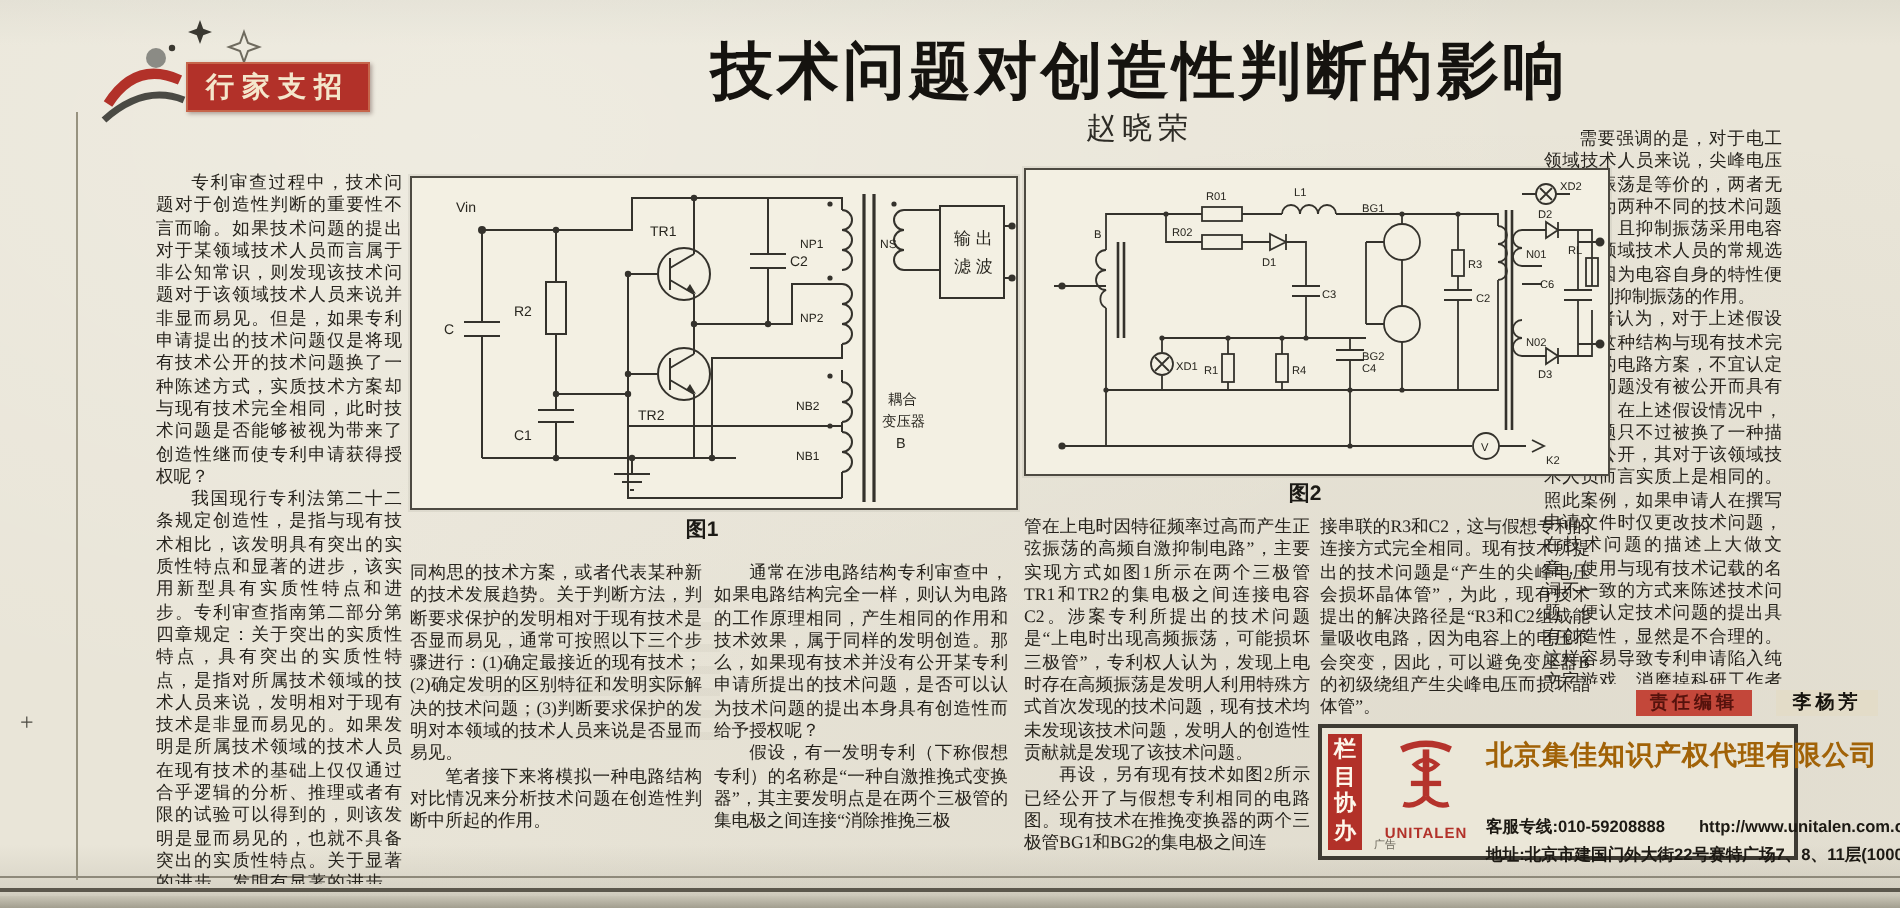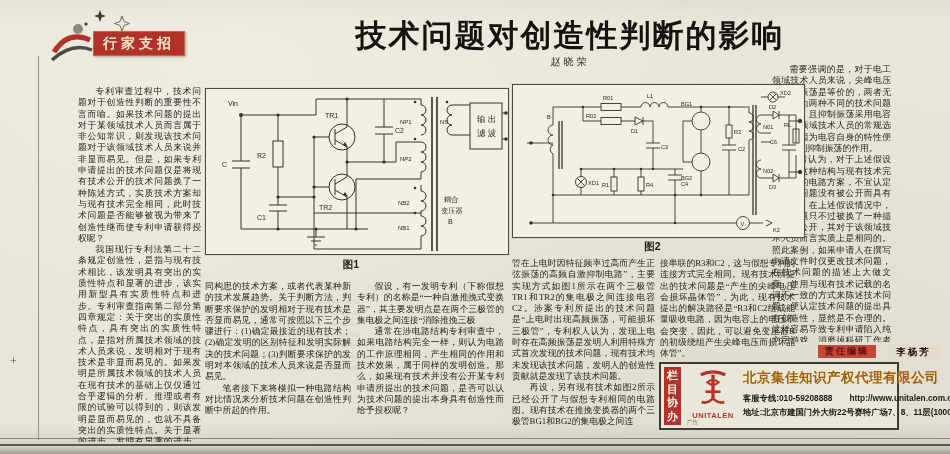--- a/index.html
+++ b/index.html
@@ -22,21 +22,21 @@
   .badge{position:absolute;left:93px;top:31px;width:92px;height:25px;background:#b23129;
     box-shadow:inset 0 0 0 1px rgba(235,200,140,.35), 1px 1px 2px rgba(60,30,25,.35);
     color:#f4e6cb;font-family:"Liberation Sans",sans-serif;font-weight:bold;font-size:14px;
     letter-spacing:4px;text-align:center;line-height:25px;}
   .logo-figure{position:absolute;left:48px;top:20px;}
   
   .title{position:absolute;left:355px;top:15px;width:430px;text-align:center;
     font-family:"Liberation Sans",sans-serif;font-weight:bold;font-size:31px;
     letter-spacing:2px;color:#15130f;}
   .author{position:absolute;left:355px;top:55px;width:430px;text-align:center;
-    font-size:10px;letter-spacing:3px;color:#2e2c26;}
+    font-size:15px;letter-spacing:3px;color:#2e2c26;}
   
   .col{position:absolute;font-size:8.8px;line-height:11.3px;color:#26231d;
     text-align:justify;overflow:hidden;}
   .col p{margin:0;text-indent:2em;}
   .col p.cont{text-indent:0;}
   
   .figbox{position:absolute;background:#f3f0e3;border:1px solid #4d4a42;
     box-shadow:0 0 0 1px rgba(80,75,60,.08);padding-left:10px;}
   .figcap{position:absolute;text-align:center;font-family:"Liberation Sans",sans-serif;
     font-weight:bold;font-size:10.5px;color:#1c1a16;}
@@ -60,21 +60,21 @@
     border:2px solid #3e3b33;box-sizing:border-box;}
   .ad-strip{position:absolute;left:3px;top:3px;bottom:3px;width:17px;background:#b23129;
     color:#fdf6ea;font-family:"Liberation Sans",sans-serif;font-weight:bold;font-size:11px;
     line-height:13.5px;text-align:center;padding-top:2px;word-break:break-all;box-sizing:border-box;}
   .ad-logo{position:absolute;left:25px;top:4px;width:54px;text-align:center;}
   .ad-logo-text{font-family:"Liberation Sans",sans-serif;font-weight:bold;font-size:7.5px;
     color:#b23129;letter-spacing:.5px;margin-top:1px;}
   .ad-mark{position:absolute;left:26px;bottom:2px;font-size:5.5px;color:#6e6a5e;}
   .ad-info{position:absolute;left:82px;top:5px;right:5px;font-family:"Liberation Sans",sans-serif;}
   .ad-company{font-weight:bold;font-size:13.5px;color:#a16207;white-space:nowrap;letter-spacing:.5px;}
-  .ad-line2{margin-top:6px;font-size:8.3px;font-weight:bold;color:#1c1913;display:flex;gap:17px;white-space:nowrap;}
+  .ad-line2{margin-top:21px;font-size:8.3px;font-weight:bold;color:#1c1913;display:flex;gap:17px;white-space:nowrap;}
   .ad-line3{margin-top:3px;font-size:8.3px;font-weight:bold;color:#1c1913;white-space:nowrap;}
 </style>
 </head>
 <body>
 
 <div class="page">
 
   <div class="ghost" style="left:540px;top:96px;width:230px;height:128px;"></div>
   <div class="ghost" style="left:240px;top:300px;width:120px;height:70px;"></div>
 
@@ -105,22 +105,22 @@
 
   <div class="col" style="left:78px;top:86px;width:123px;height:356px;">
     <p>专利审查过程中，技术问题对于创造性判断的重要性不言而喻。如果技术问题的提出对于某领域技术人员而言属于非公知常识，则发现该技术问题对于该领域技术人员来说并非显而易见。但是，如果专利申请提出的技术问题仅是将现有技术公开的技术问题换了一种陈述方式，实质技术方案却与现有技术完全相同，此时技术问题是否能够被视为带来了创造性继而使专利申请获得授权呢？</p>
     <p>我国现行专利法第二十二条规定创造性，是指与现有技术相比，该发明具有突出的实质性特点和显著的进步，该实用新型具有实质性特点和进步。专利审查指南第二部分第四章规定：关于突出的实质性特点，具有突出的实质性特点，是指对所属技术领域的技术人员来说，发明相对于现有技术是非显而易见的。如果发明是所属技术领域的技术人员在现有技术的基础上仅仅通过合乎逻辑的分析、推理或者有限的试验可以得到的，则该发明是显而易见的，也就不具备突出的实质性特点。关于显著的进步，发明有显著的进步，是指发明与现有技术相比能够产生有益的技术效果。例如，发明克服了现有技术中存在的缺点和不足，或者解决某一技术问题提供了一种不</p>
   </div>
   <div class="col" style="left:205px;top:281px;width:146px;height:161px;">
     <p class="cont">同构思的技术方案，或者代表某种新的技术发展趋势。关于判断方法，判断要求保护的发明相对于现有技术是否显而易见，通常可按照以下三个步骤进行：(1)确定最接近的现有技术；(2)确定发明的区别特征和发明实际解决的技术问题；(3)判断要求保护的发明对本领域的技术人员来说是否显而易见。</p>
     <p>笔者接下来将模拟一种电路结构对比情况来分析技术问题在创造性判断中所起的作用。</p>
   </div>
   <div class="col" style="left:357px;top:281px;width:147px;height:161px;">
+    <p>通常在涉电路结构专利审查中，如果电路结构完全一样，则认为电路的工作原理相同，产生相同的作用和技术效果，属于同样的发明创造。那么，如果现有技术并没有公开某专利申请所提出的技术问题，是否可以认为技术问题的提出本身具有创造性而给予授权呢？</p>
     <p>假设，有一发明专利（下称假想专利）的名称是“一种自激推挽式变换器”，其主要发明点是在两个三极管的集电极之间连接“消除推挽三极</p>
-    <p>通常在涉电路结构专利审查中，如果电路结构完全一样，则认为电路的工作原理相同，产生相同的作用和技术效果，属于同样的发明创造。那么，如果现有技术并没有公开某专利申请所提出的技术问题，是否可以认为技术问题的提出本身具有创造性而给予授权呢？</p>
   </div>
   <div class="col" style="left:512px;top:258px;width:143px;height:186px;">
     <p class="cont">管在上电时因特征频率过高而产生正弦振荡的高频自激抑制电路”，主要实现方式如图1所示在两个三极管TR1和TR2的集电极之间连接电容C2。涉案专利所提出的技术问题是“上电时出现高频振荡，可能损坏三极管”，专利权人认为，发现上电时存在高频振荡是发明人利用特殊方式首次发现的技术问题，现有技术均未发现该技术问题，发明人的创造性贡献就是发现了该技术问题。</p>
     <p>再设，另有现有技术如图2所示已经公开了与假想专利相同的电路图。现有技术在推挽变换器的两个三极管BG1和BG2的集电极之间连</p>
   </div>
   <div class="col" style="left:660px;top:258px;width:135px;height:102px;">
     <p class="cont">接串联的R3和C2，这与假想专利的连接方式完全相同。现有技术所提出的技术问题是“产生的尖峰电压会损坏晶体管”，为此，现有技术提出的解决路径是“R3和C2组成能量吸收电路，因为电容上的电压不会突变，因此，可以避免变压器B的初级绕组产生尖峰电压而损坏晶体管”。</p>
   </div>
   <div class="col" style="left:772px;top:64px;width:119px;height:278px;">
     <p>需要强调的是，对于电工领域技术人员来说，尖峰电压和高频振荡是等价的，两者无法割裂为两种不同的技术问题和结果。且抑制振荡采用电容也是该领域技术人员的常规选择，而因为电容自身的特性便可以起到抑制振荡的作用。</p>

